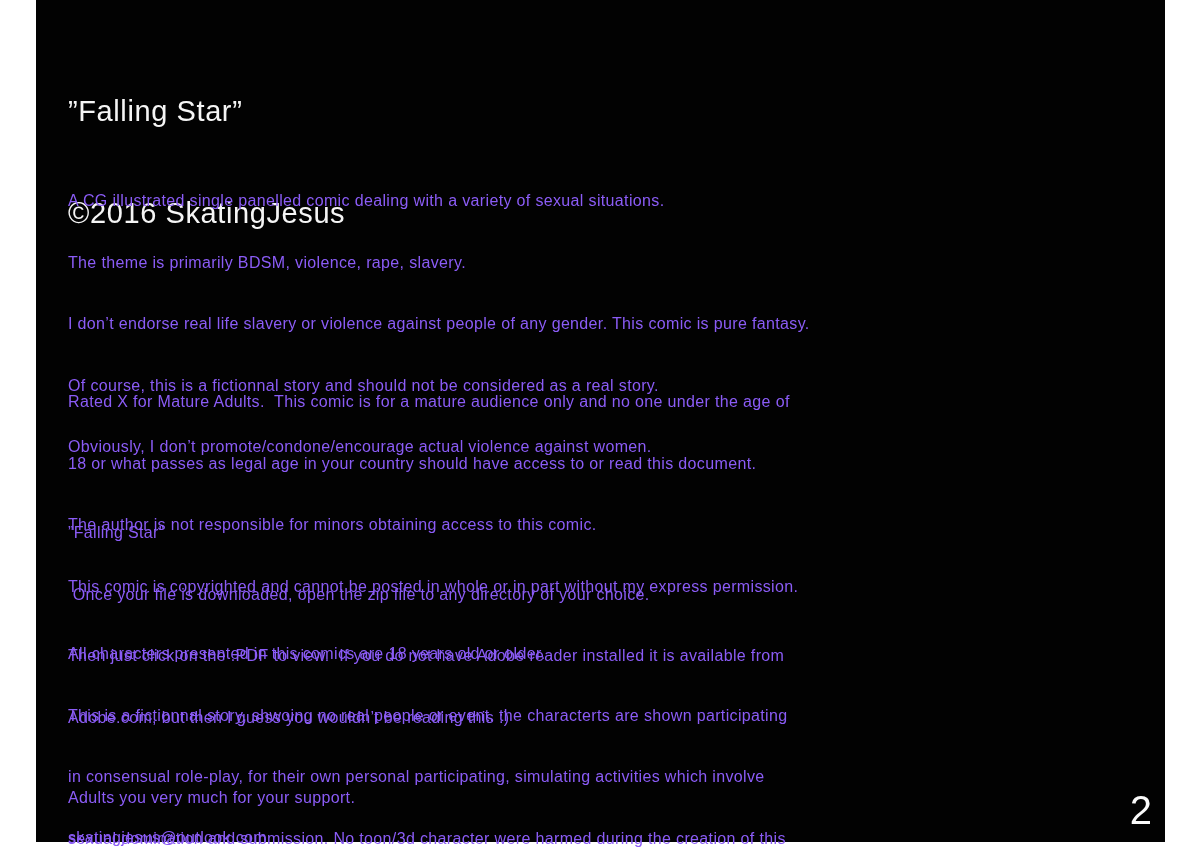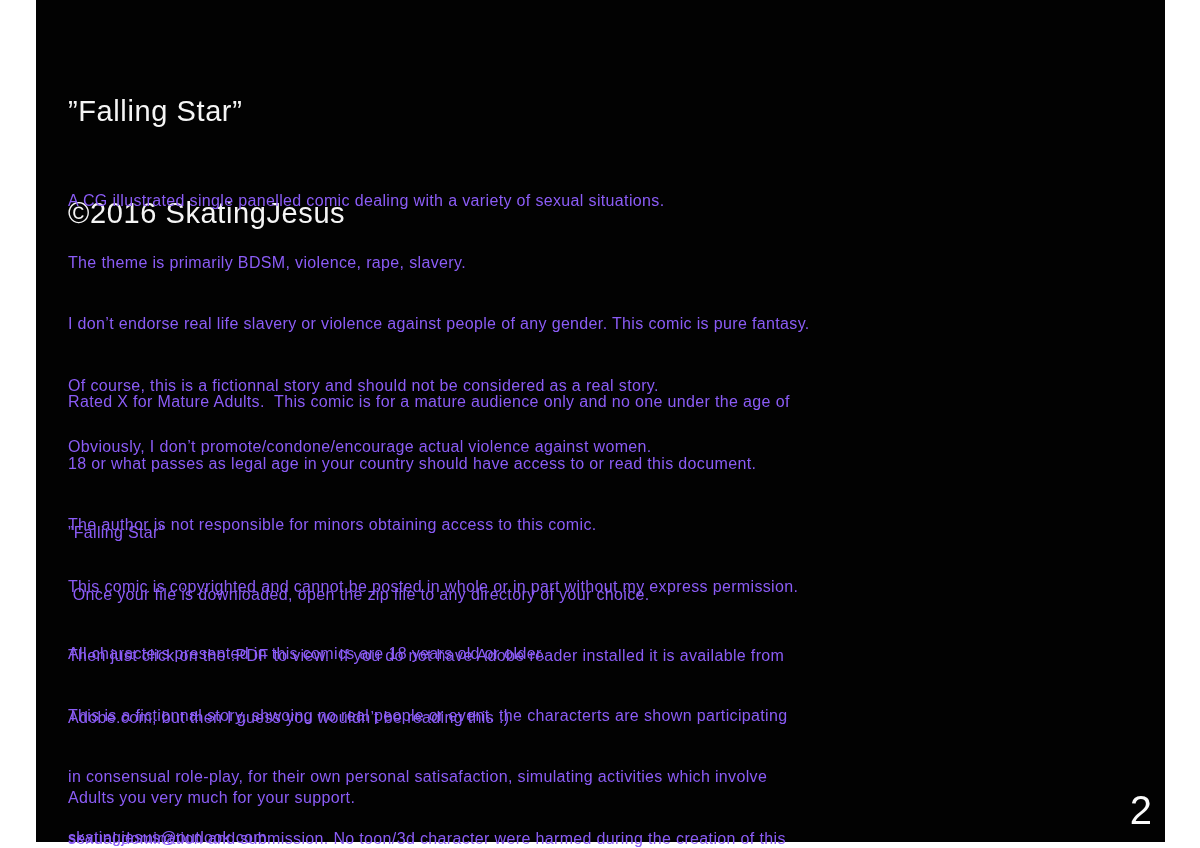--- a/index.html
+++ b/index.html
@@ -93,21 +93,21 @@
     <div class="block body-block p-reader">
       <span class="ln">”Falling Star”</span>
       <span class="ln"> Once your file is downloaded, open the zip file to any directory of your choice.</span>
       <span class="ln">Then just click on the .PDF to view.  If you do not have Adobe reader installed it is available from</span>
       <span class="ln">Adobe.com, but then I guess you wouldn’t be reading this :)</span>
     </div>
 
     <div class="block body-block p-fiction">
       <span class="ln">All characters presented in this comics are 18 years old or older.</span>
       <span class="ln">This is a fictionnal story, shwoing no real people or event. the characterts are shown participating</span>
-      <span class="ln">in consensual role-play, for their own personal satisafaction, simulating activities which involve</span>
+      <span class="ln">in consensual role-play, for their own personal participating, simulating activities which involve</span>
       <span class="ln">sexual domination and submission. No toon/3d character were harmed during the creation of this</span>
       
     </div>
 
     <div class="block body-block p-thanks">
       <span class="ln">Adults you very much for your support.</span>
     </div>
 
     <div class="block body-block p-email">
       <span class="ln">skatingjesus@outlook.com</span>

